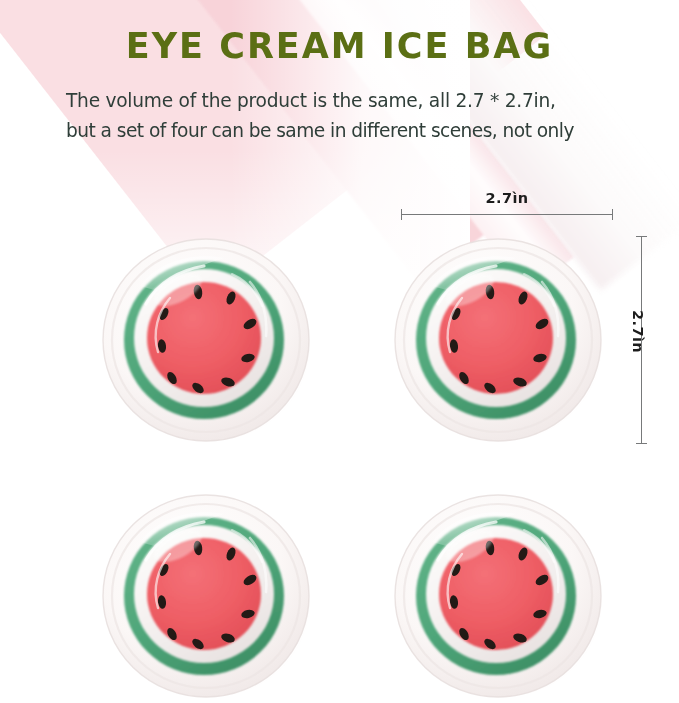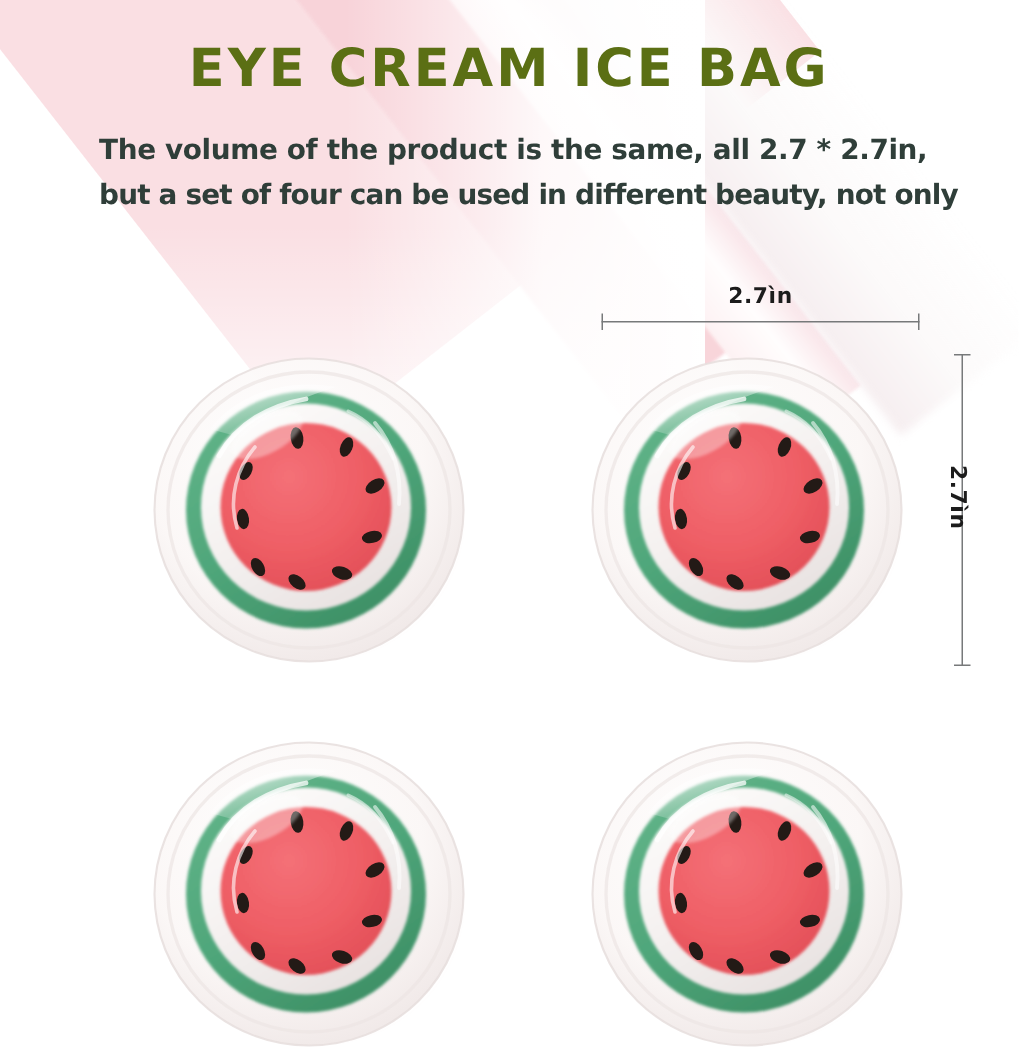--- a/index.html
+++ b/index.html
@@ -107,21 +107,20 @@
   .subcopy {
     position: absolute;
     left: 66px;
     top: 86px;
     width: 600px;
     font-family: "DejaVu Sans", sans-serif;
     font-size: 18.6px;
     line-height: 30px;
     color: #2f3e39;
     letter-spacing: -0.25px;
-    font-weight: bold;
   }
   .subcopy .line { display: block; white-space: nowrap; }
   .subcopy .line2, .subcopy .line3 { letter-spacing: -0.55px; }
 
   
   .dim-h-label {
     position: absolute;
     left: 401px;
     top: 190px;
     width: 212px;
@@ -209,21 +208,21 @@
     <div class="band band-pale"></div>
     <div class="band band-edge"></div>
     <div class="deco-fade"></div>
     <div class="deco-fade-right"></div>
   </div>
 
   <div class="headline">EYE CREAM ICE BAG</div>
 
   <div class="subcopy">
     <span class="line line1">The volume of the product is the same, all 2.7 * 2.7in,</span>
-    <span class="line line2">but a set of four can be used in different beauty, not only</span>
+    <span class="line line2">but a set of four can be same in different scenes, not only</span>
   </div>
 
   <div class="dim-h-label">2.7ìn</div>
   <div class="dim-h-line"></div>
 
   <div class="dim-v-line"></div>
   <div class="dim-v-label">2.7ìn</div>
 
   <div class="pack pack-tl">
     <svg viewBox="0 0 212 212" xmlns="http://www.w3.org/2000/svg">

